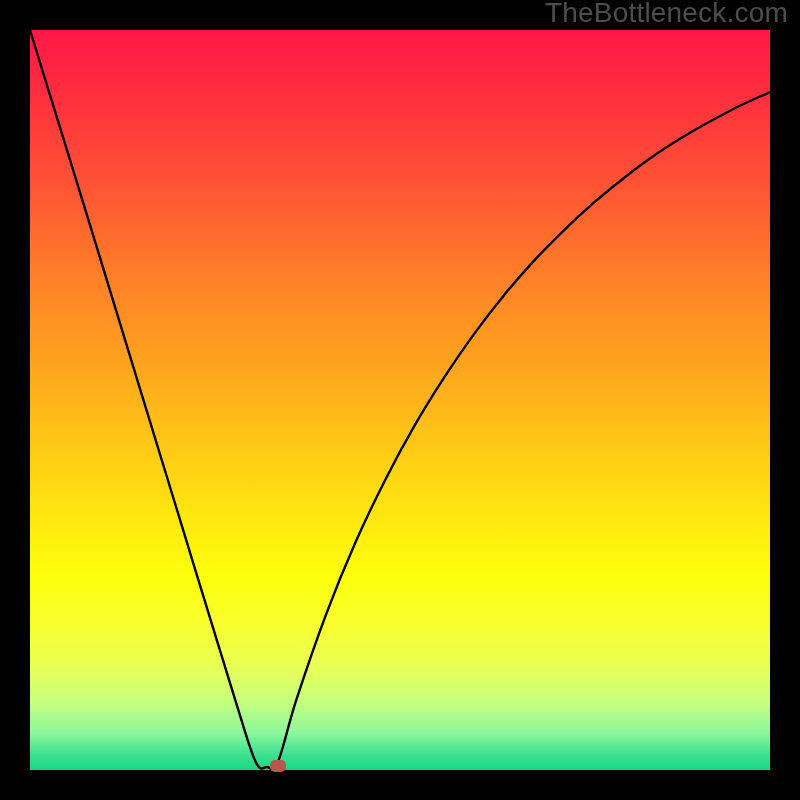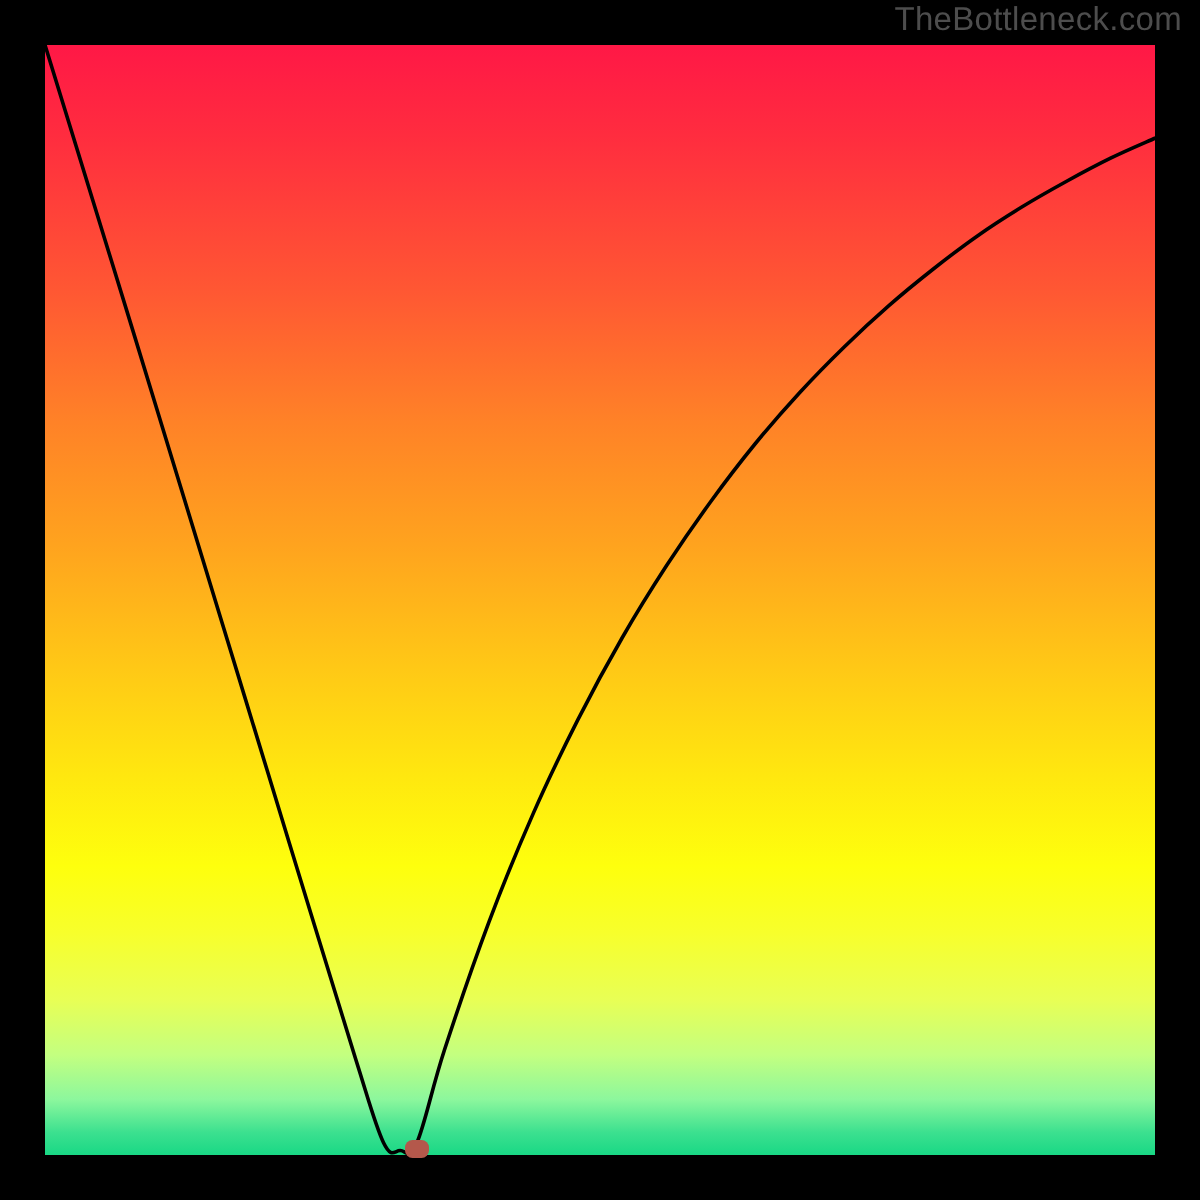--- a/index.html
+++ b/index.html
@@ -17,21 +17,21 @@
     width: 800px;
     height: 800px;
     background: #000;
   }
   .watermark {
     position: absolute;
     top: 0;
     right: 12px;
     height: 30px;
     line-height: 26px;
-    font-size: 22px;
+    font-size: 28px;
     font-weight: 500;
     color: #4d4d4d;
     letter-spacing: 0.2px;
     user-select: none;
   }
   .plot-area {
     position: absolute;
     left: 30px;
     top: 30px;
     width: 740px;

